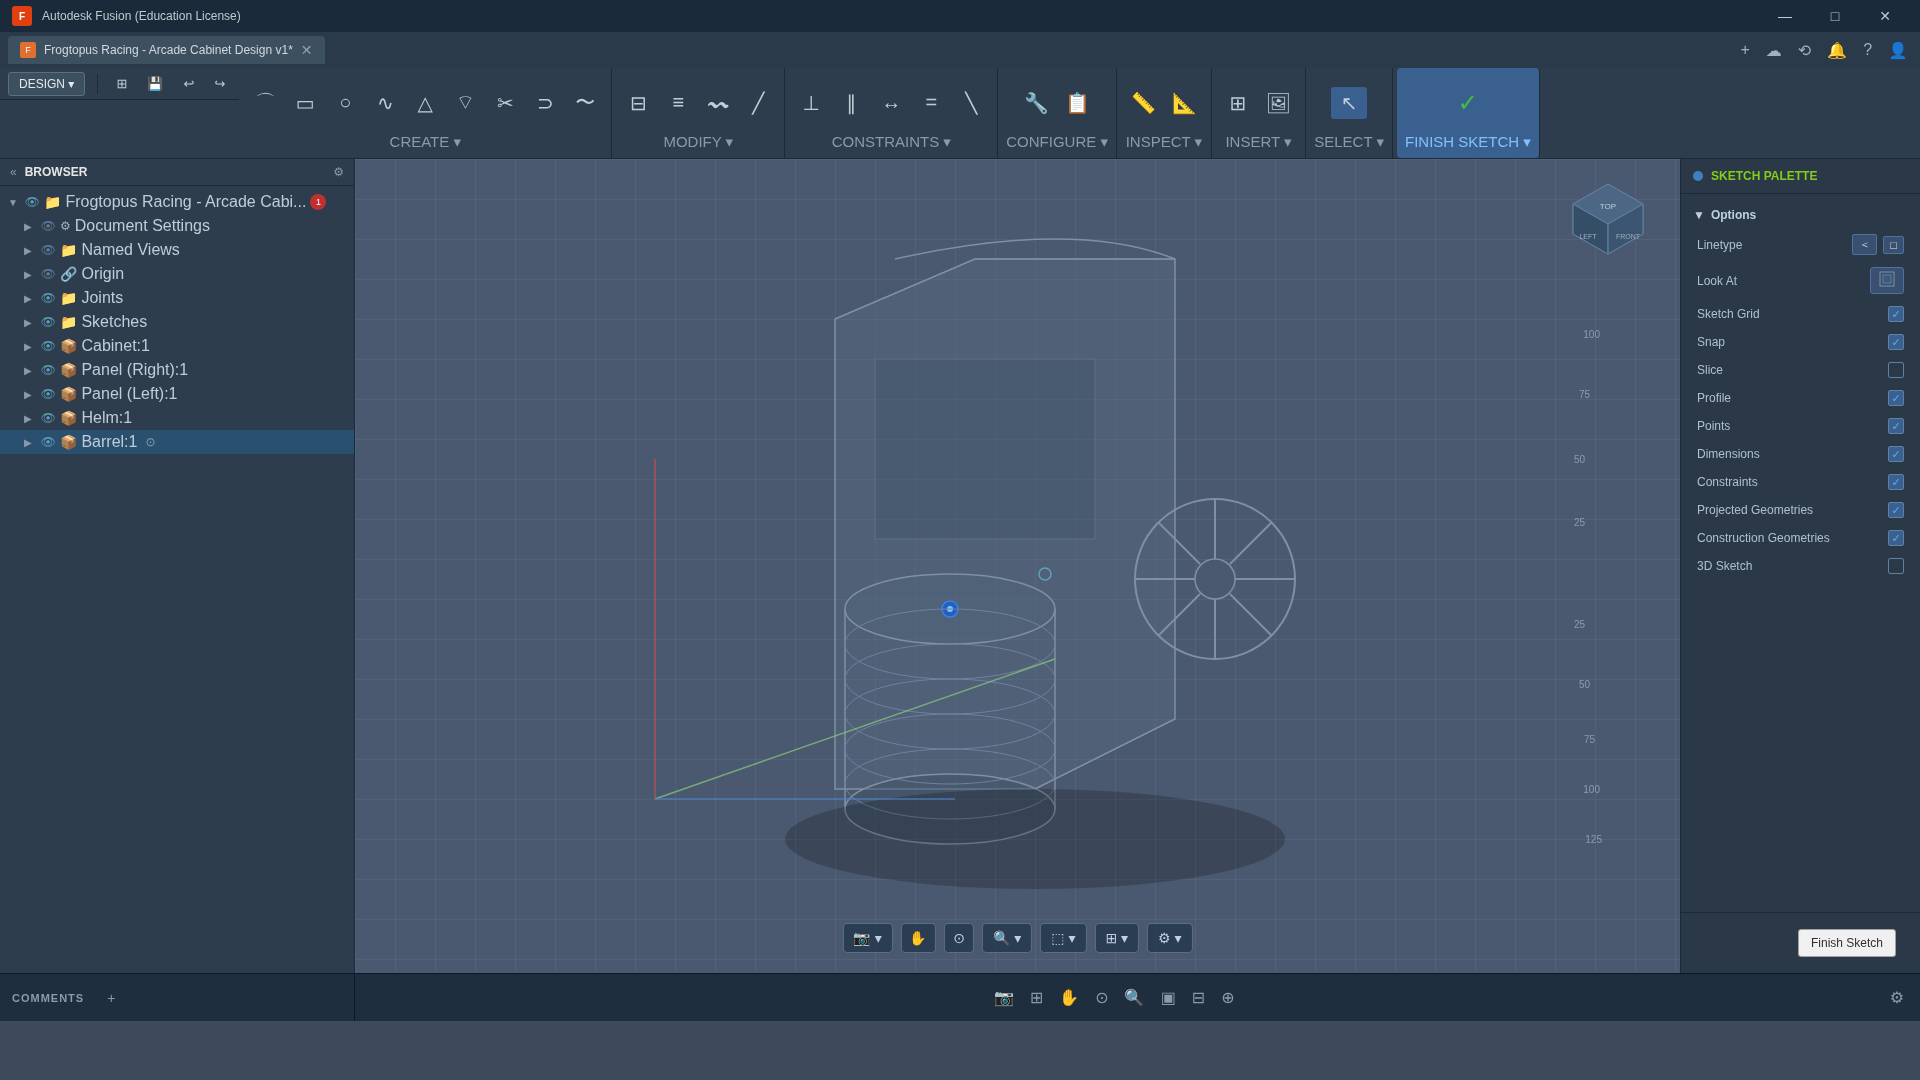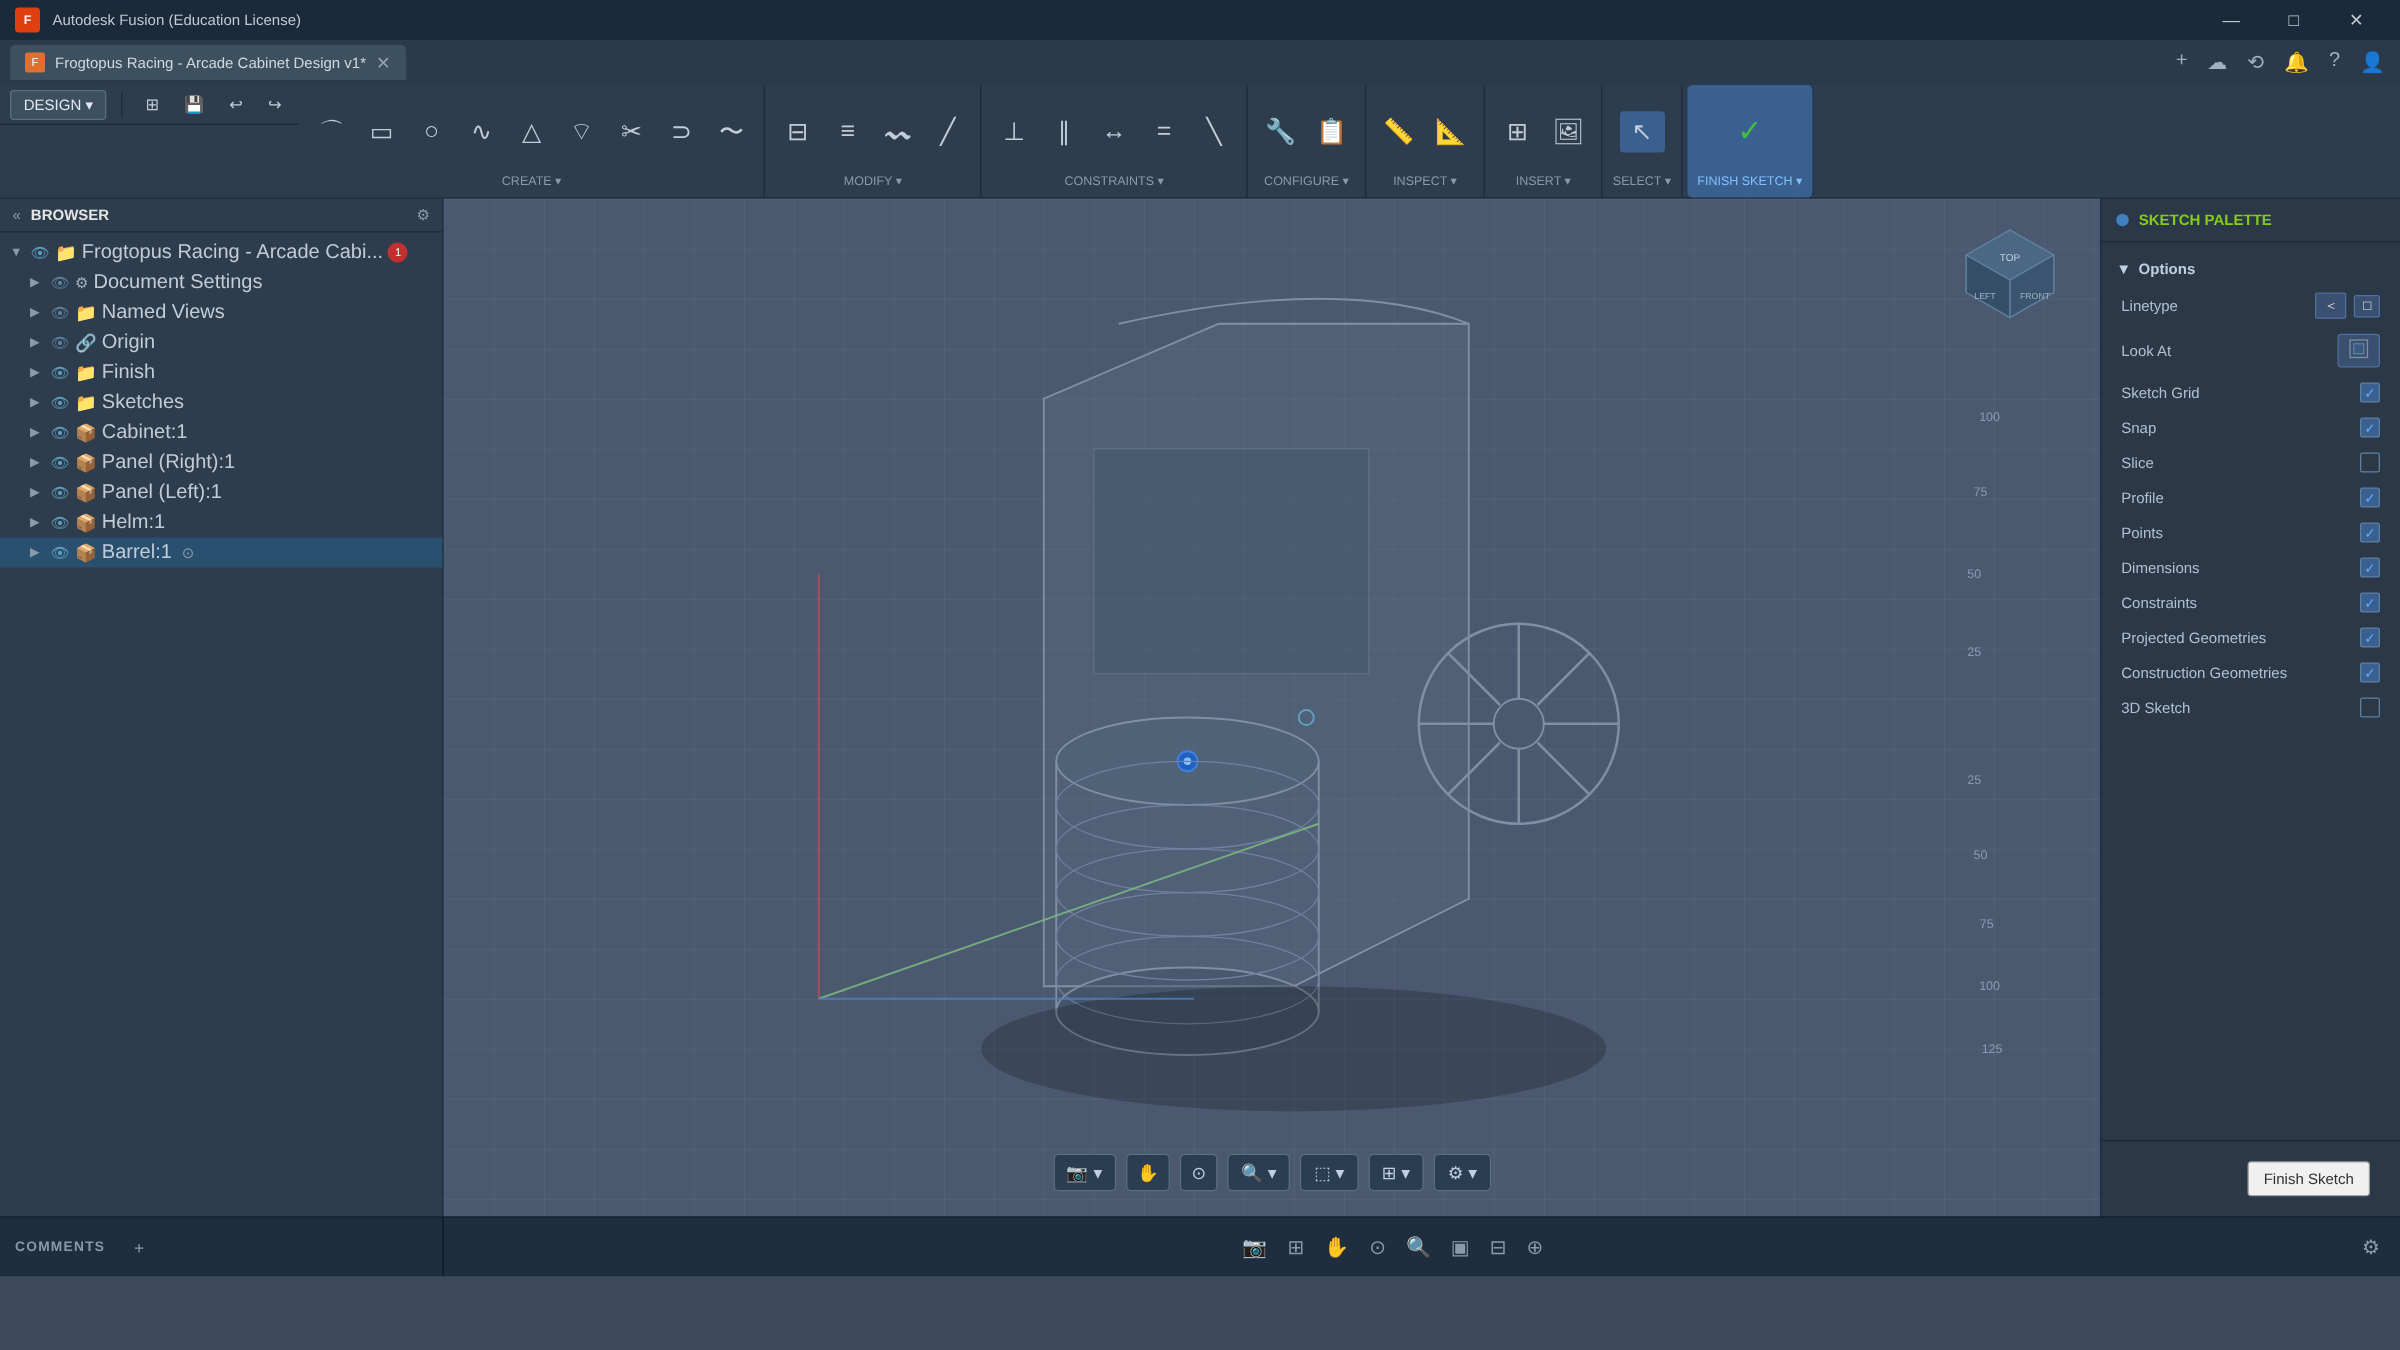--- a/index.html
+++ b/index.html
@@ -86,21 +86,21 @@
     .ribbon-section {
       display: flex;
       flex-direction: column;
       align-items: center;
       border-right: 1px solid #1a2a3a;
       padding: 4px 8px;
       height: 100%;
       justify-content: space-between;
     }
     .ribbon-section-label {
-      font-size: 10px;
+      font-size: 15px;
       color: #8a9aaa;
       padding-bottom: 3px;
     }
     .ribbon-tools {
       display: flex;
       gap: 4px;
       align-items: center;
       flex: 1;
     }
     .ribbon-btn {
@@ -525,21 +525,21 @@
         <span class="toggle">▶</span>
         <span class="vis-icon" style="color:#6080a0;">👁</span>
         <span class="folder-icon" style="color:#8080a0;">🔗</span>
         <span class="item-label">Origin</span>
       </div>
 
       <div class="tree-item tree-indent-1">
         <span class="toggle">▶</span>
         <span class="vis-icon eye-icon">👁</span>
         <span class="folder-icon">📁</span>
-        <span class="item-label">Finish</span>
+        <span class="item-label">Joints</span>
       </div>
 
       <div class="tree-item tree-indent-1">
         <span class="toggle">▶</span>
         <span class="vis-icon eye-icon">👁</span>
         <span class="folder-icon">📁</span>
         <span class="item-label">Sketches</span>
       </div>
 
       <div class="tree-item tree-indent-1">

